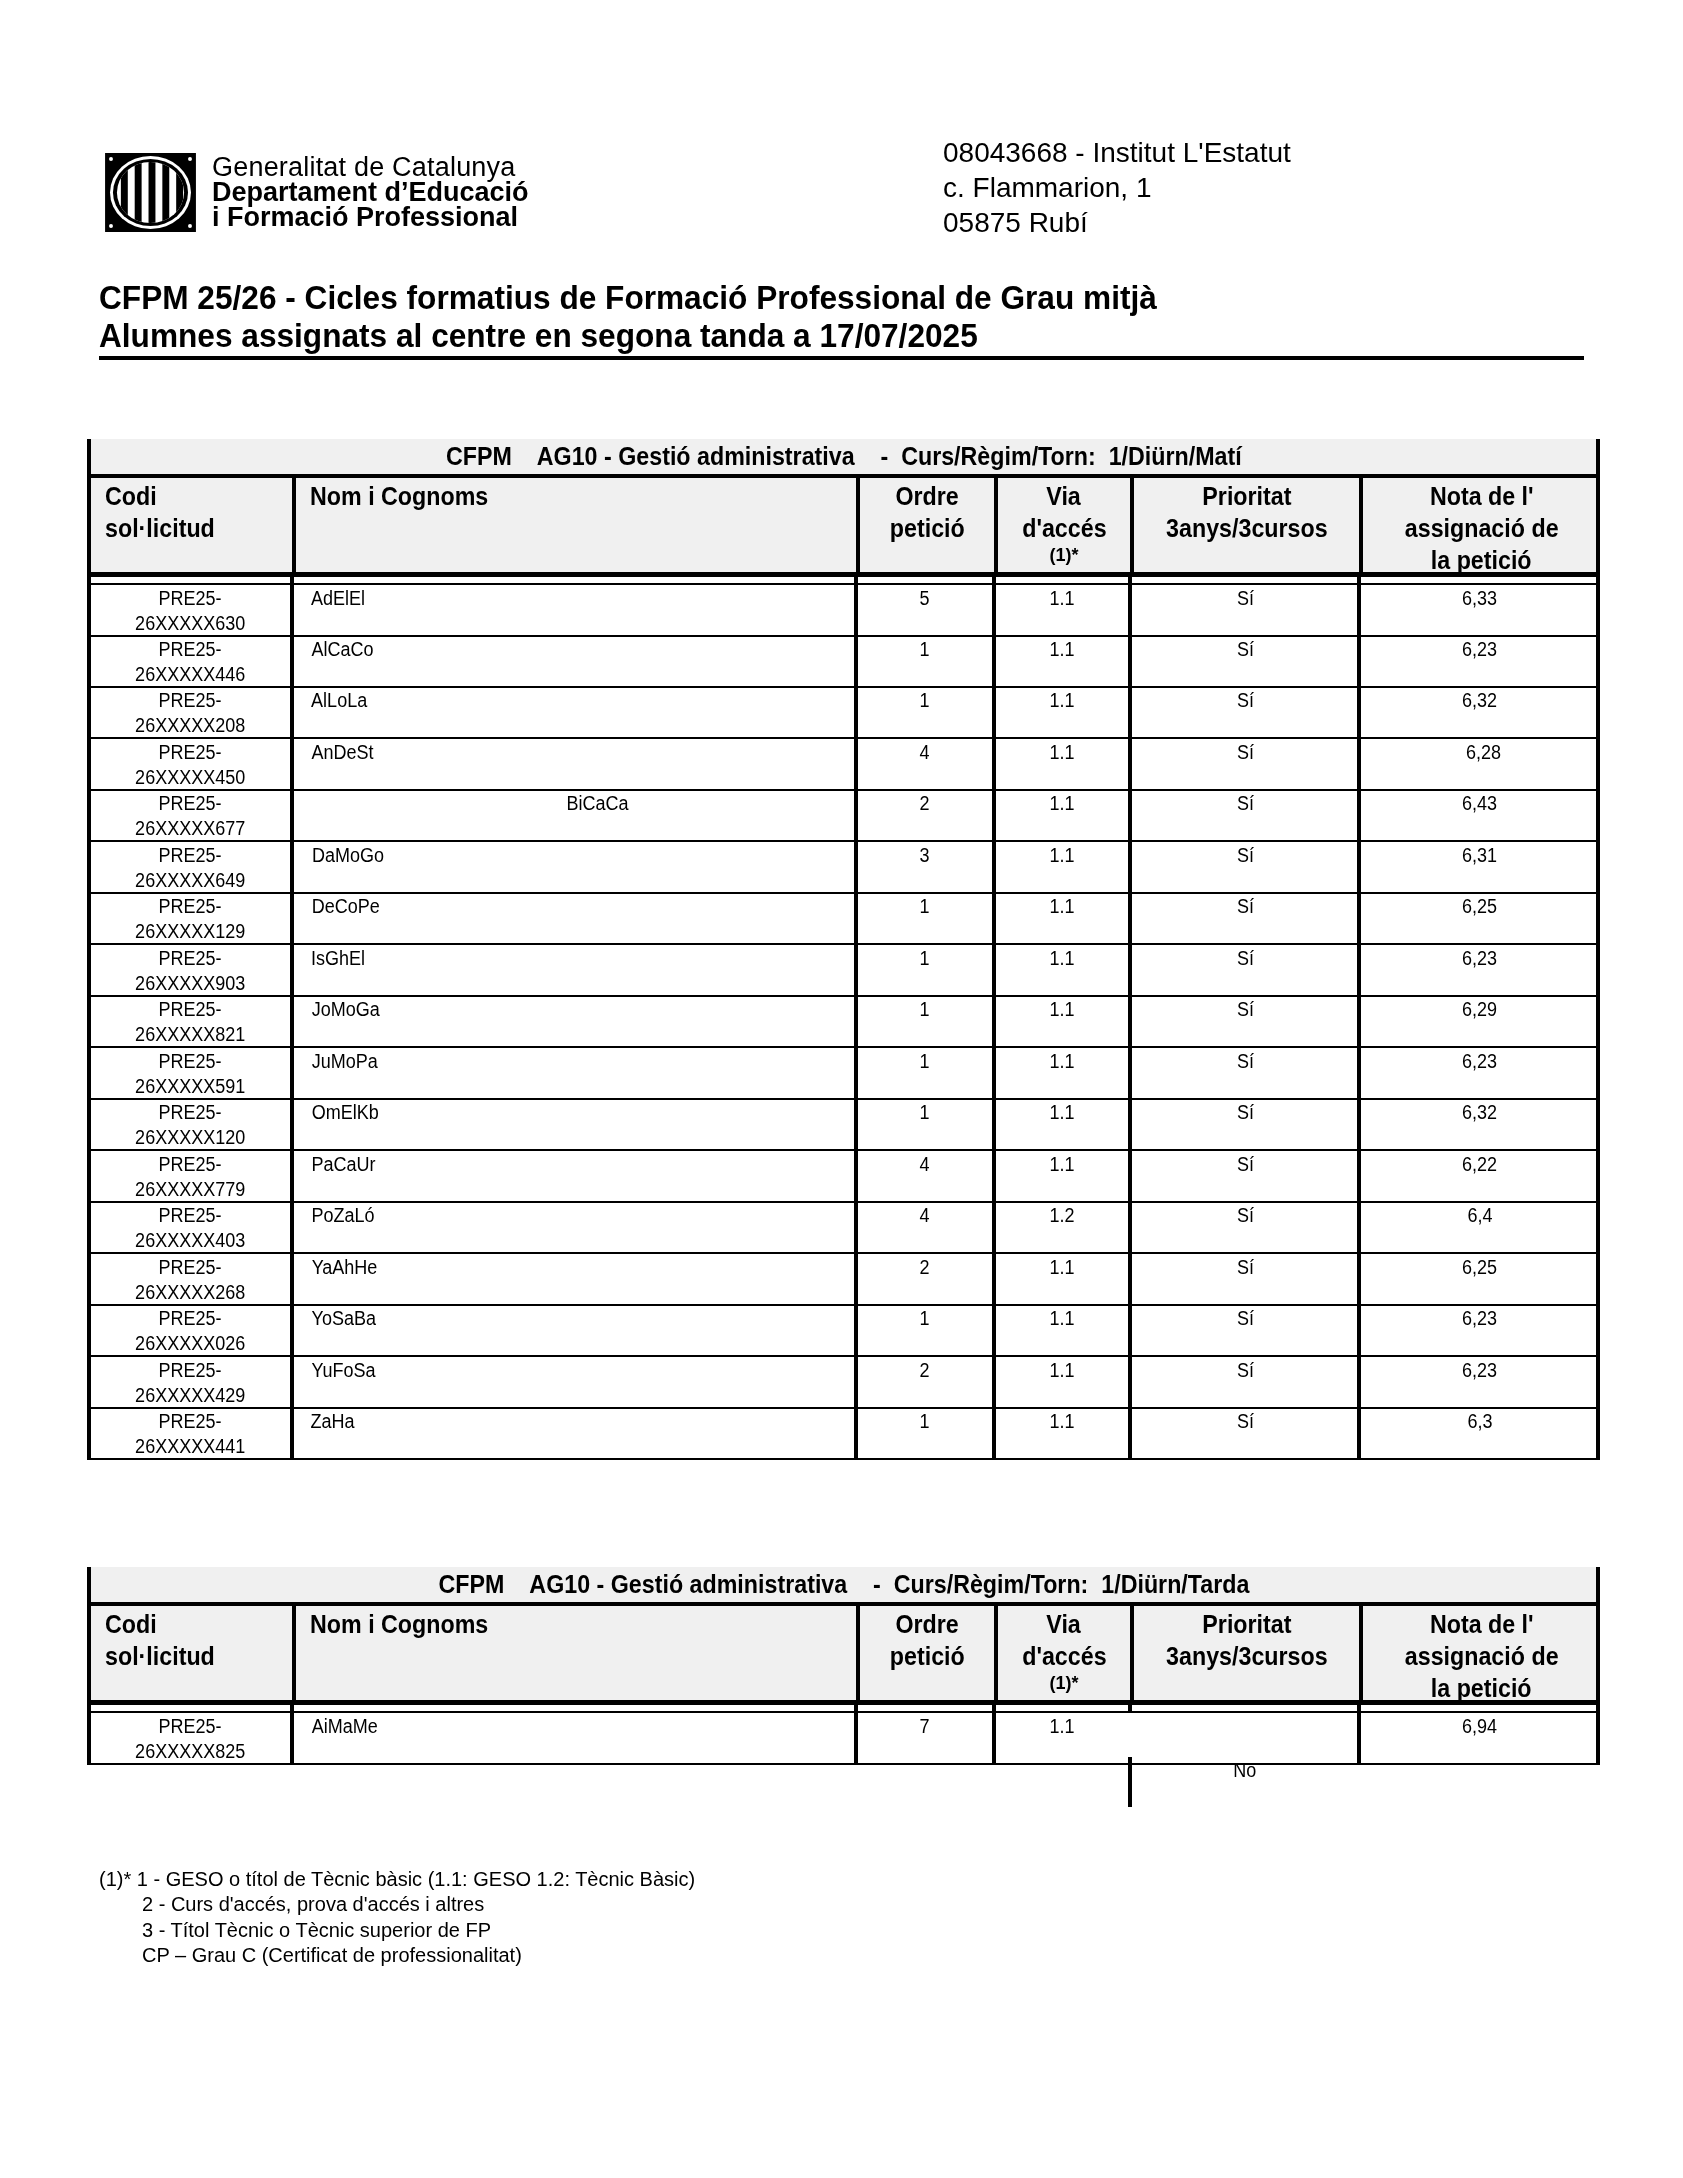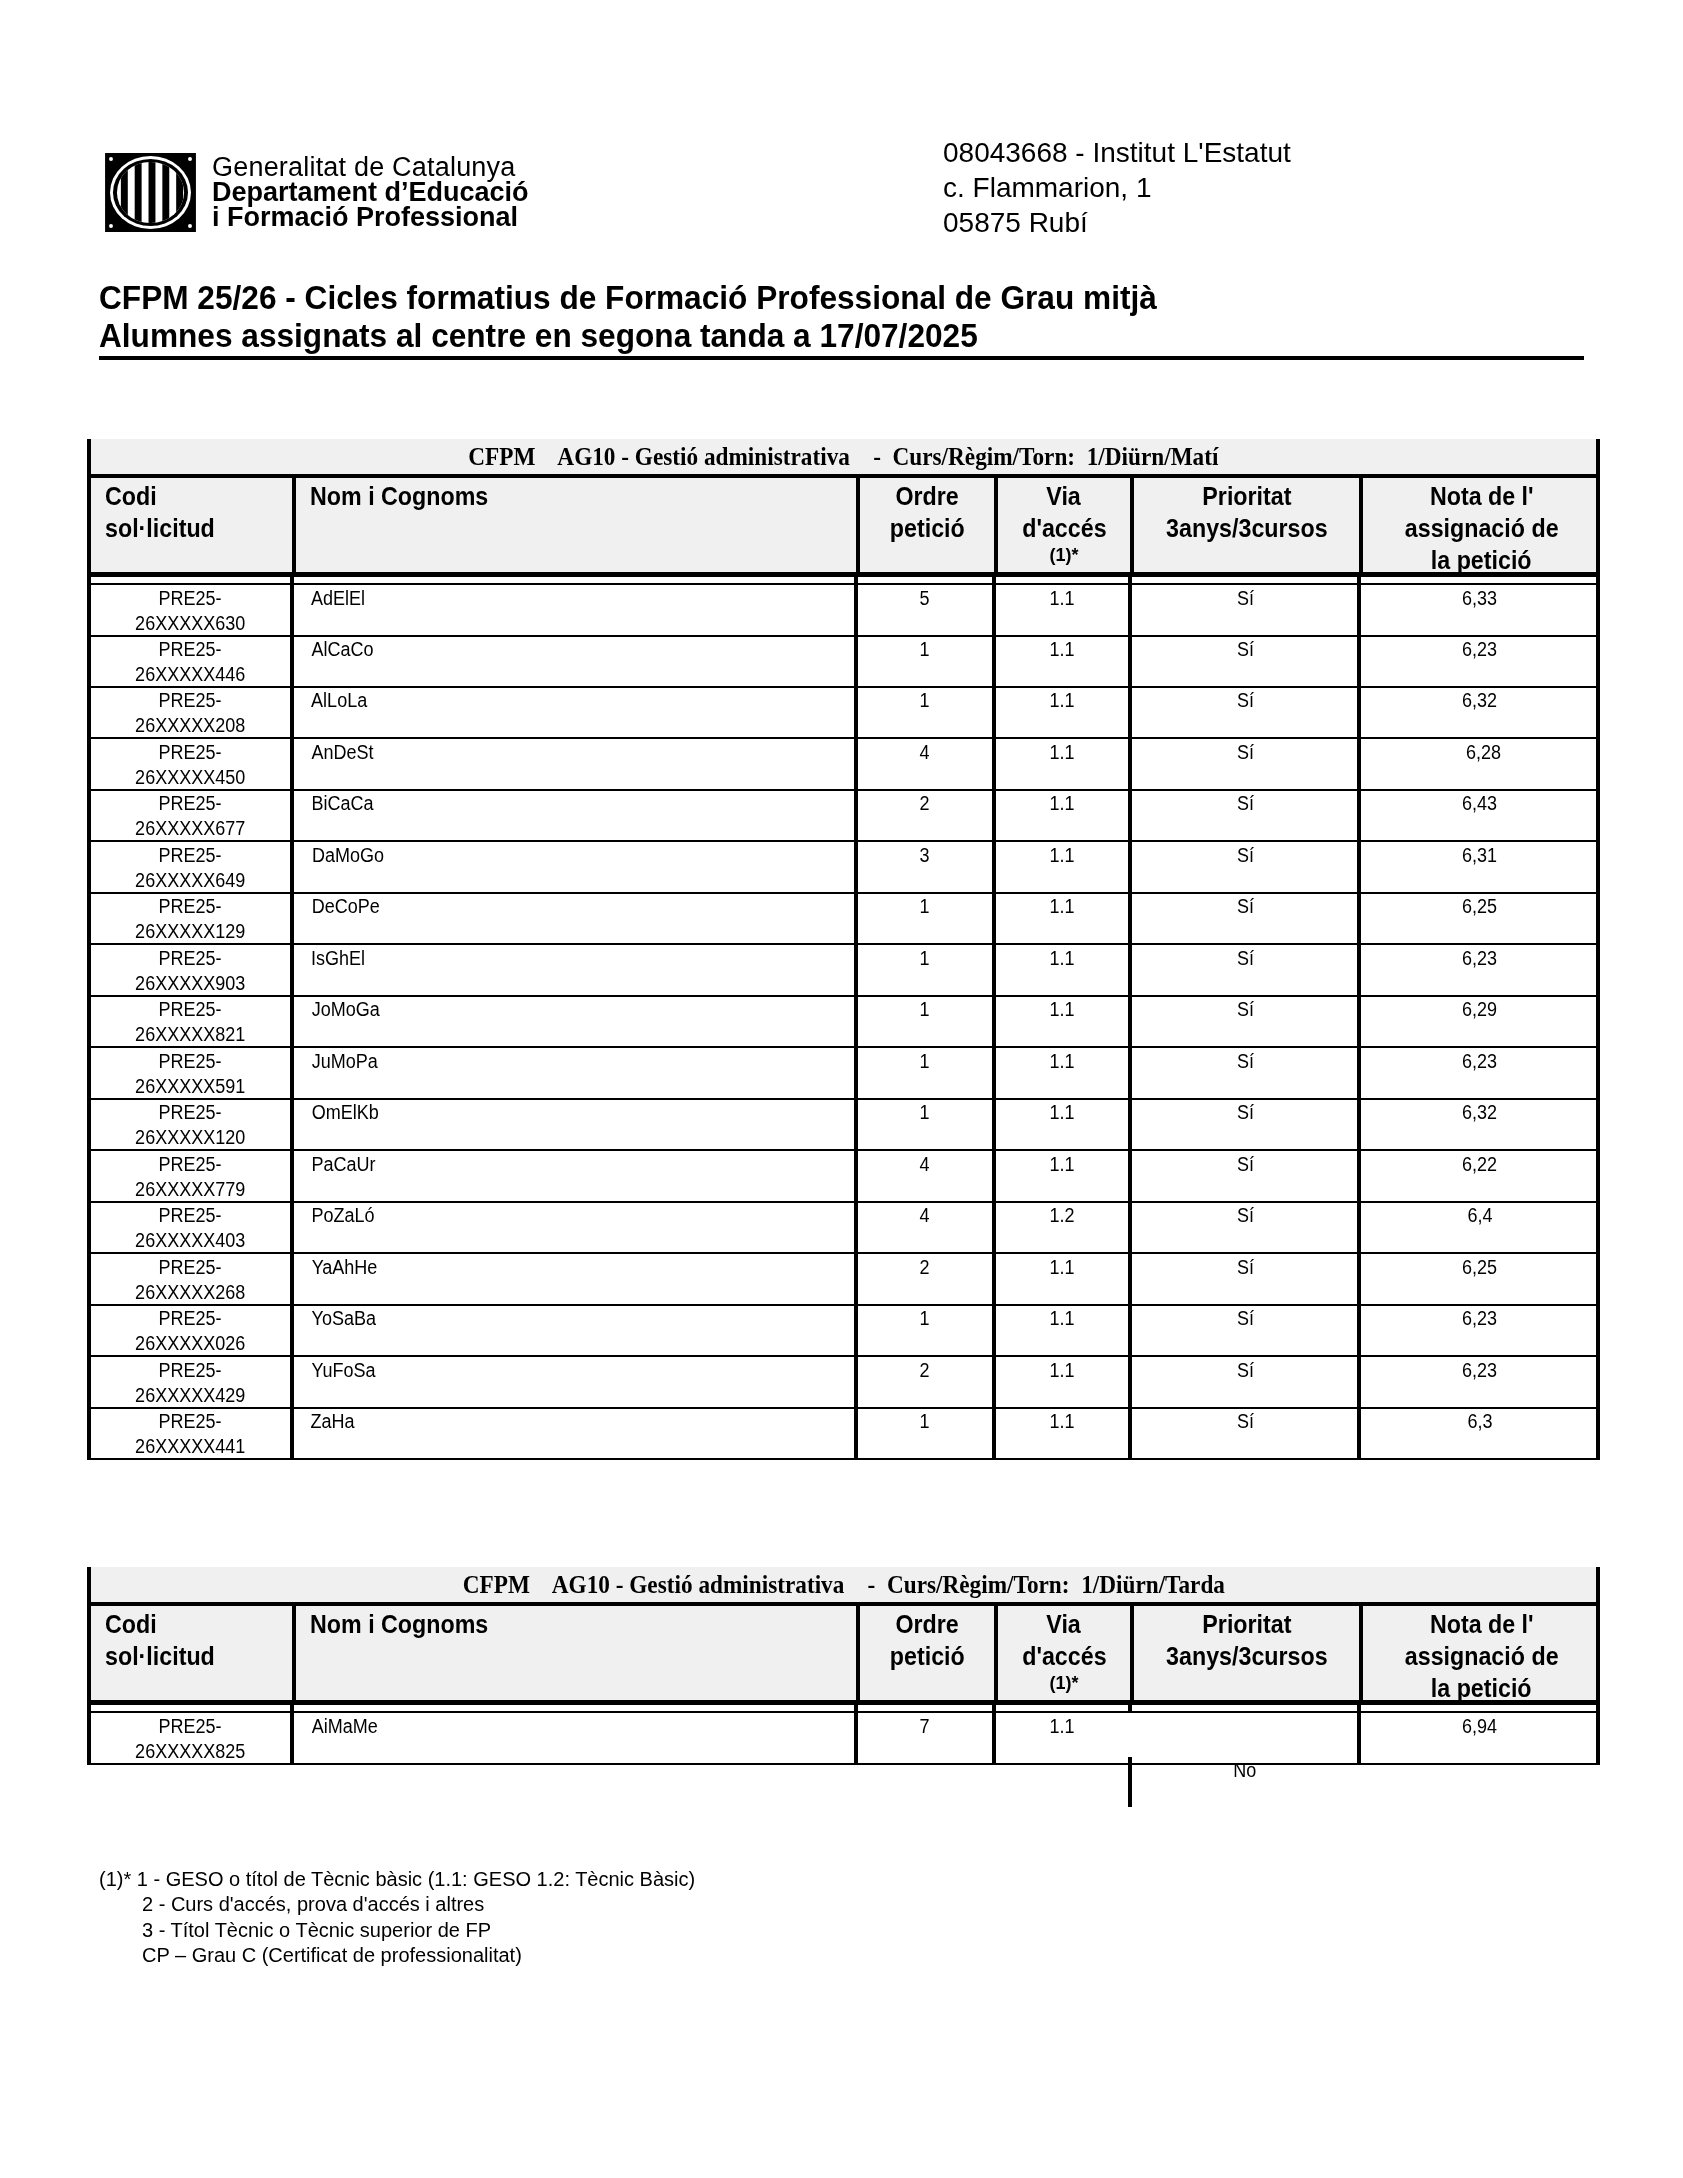--- a/index.html
+++ b/index.html
@@ -18,21 +18,21 @@
 
   
   #title { left:99px; top:278px; width:1485px; }
   #title div { font-size:34px; font-weight:bold; line-height:38px; white-space:nowrap; transform:scaleX(0.93); transform-origin:left; }
   #title-rule { left:99px; top:356px; width:1485px; height:4px; background:#000; }
 
   
   .tbl { position:absolute; left:87px; width:1513px; }
   .tbl .titlebar { position:absolute; left:0; top:0; width:1513px; height:35px; background:#f0f0f0;
                    border-left:4px solid #000; border-right:4px solid #000; box-sizing:border-box;
-                   font-size:25px; font-weight:bold; text-align:center; line-height:35px; white-space:nowrap;font-family:Liberation Serif, serif; }
+                   font-size:25px; font-weight:bold; text-align:center; line-height:35px; white-space:nowrap; }
   .tbl .titlebar span.inner { display:inline-block; transform:scaleX(0.93); }
   .hdr { position:absolute; left:0; width:1513px; height:103px; background:#f0f0f0; box-sizing:border-box;
          border:4px solid #000; border-bottom-width:5px; }
   .hcell { position:absolute; top:0; height:100%; box-sizing:border-box; font-size:25px; font-weight:bold; line-height:32px;
            border-left:4px solid #000; padding-top:2px; }
   .hcell.first { border-left:none; }
   .hcell.left { text-align:left; padding-left:14px; }
   .hcell.center { text-align:center; }
   .hcell .sup { font-size:18px; line-height:22px; display:block; }
   .hcell span.t { display:inline-block; transform:scaleX(0.93); transform-origin:center; }
@@ -144,21 +144,21 @@
       <div class="row" style="top: 300px;">
         <div class="cell c first" style="left: 0px; width: 199px;"><span class="nar">PRE25-</span><br><span class="nar">26XXXXX450</span></div>
         <div class="cell l" style="left: 199px; width: 564px;"><span class="nar">AnDeSt</span></div>
         <div class="cell c" style="left: 763px; width: 138px;"><span class="nar">4</span></div>
         <div class="cell c" style="left: 901px; width: 136px;"><span class="nar">1.1</span></div>
         <div class="cell c" style="left: 1037px; width: 230px;"><span class="nar">Sí</span></div>
         <div class="cell c" style="left: 1266px; width: 241px; padding-left: 8px;"><span class="nar">6,28</span></div>
       </div>
       <div class="row" style="top: 351px;">
         <div class="cell c first" style="left: 0px; width: 199px;"><span class="nar">PRE25-</span><br><span class="nar">26XXXXX677</span></div>
-        <div class="cell l" style="left: 199px; width: 596px;"><span class="nar">BiCaCa</span></div>
+        <div class="cell l" style="left: 199px; width: 596px; text-align: center;"><span class="nar">BiCaCa</span></div>
         <div class="cell c" style="left: 763px; width: 138px;"><span class="nar">2</span></div>
         <div class="cell c" style="left: 901px; width: 136px;"><span class="nar">1.1</span></div>
         <div class="cell c" style="left: 1037px; width: 230px;"><span class="nar">Sí</span></div>
         <div class="cell c" style="left: 1266px; width: 241px;"><span class="nar">6,43</span></div>
       </div>
       <div class="row" style="top: 403px;">
         <div class="cell c first" style="left: 0px; width: 199px;"><span class="nar">PRE25-</span><br><span class="nar">26XXXXX649</span></div>
         <div class="cell l" style="left: 199px; width: 564px;"><span class="nar">DaMoGo</span></div>
         <div class="cell c" style="left: 763px; width: 138px;"><span class="nar">3</span></div>
         <div class="cell c" style="left: 901px; width: 136px;"><span class="nar">1.1</span></div>

